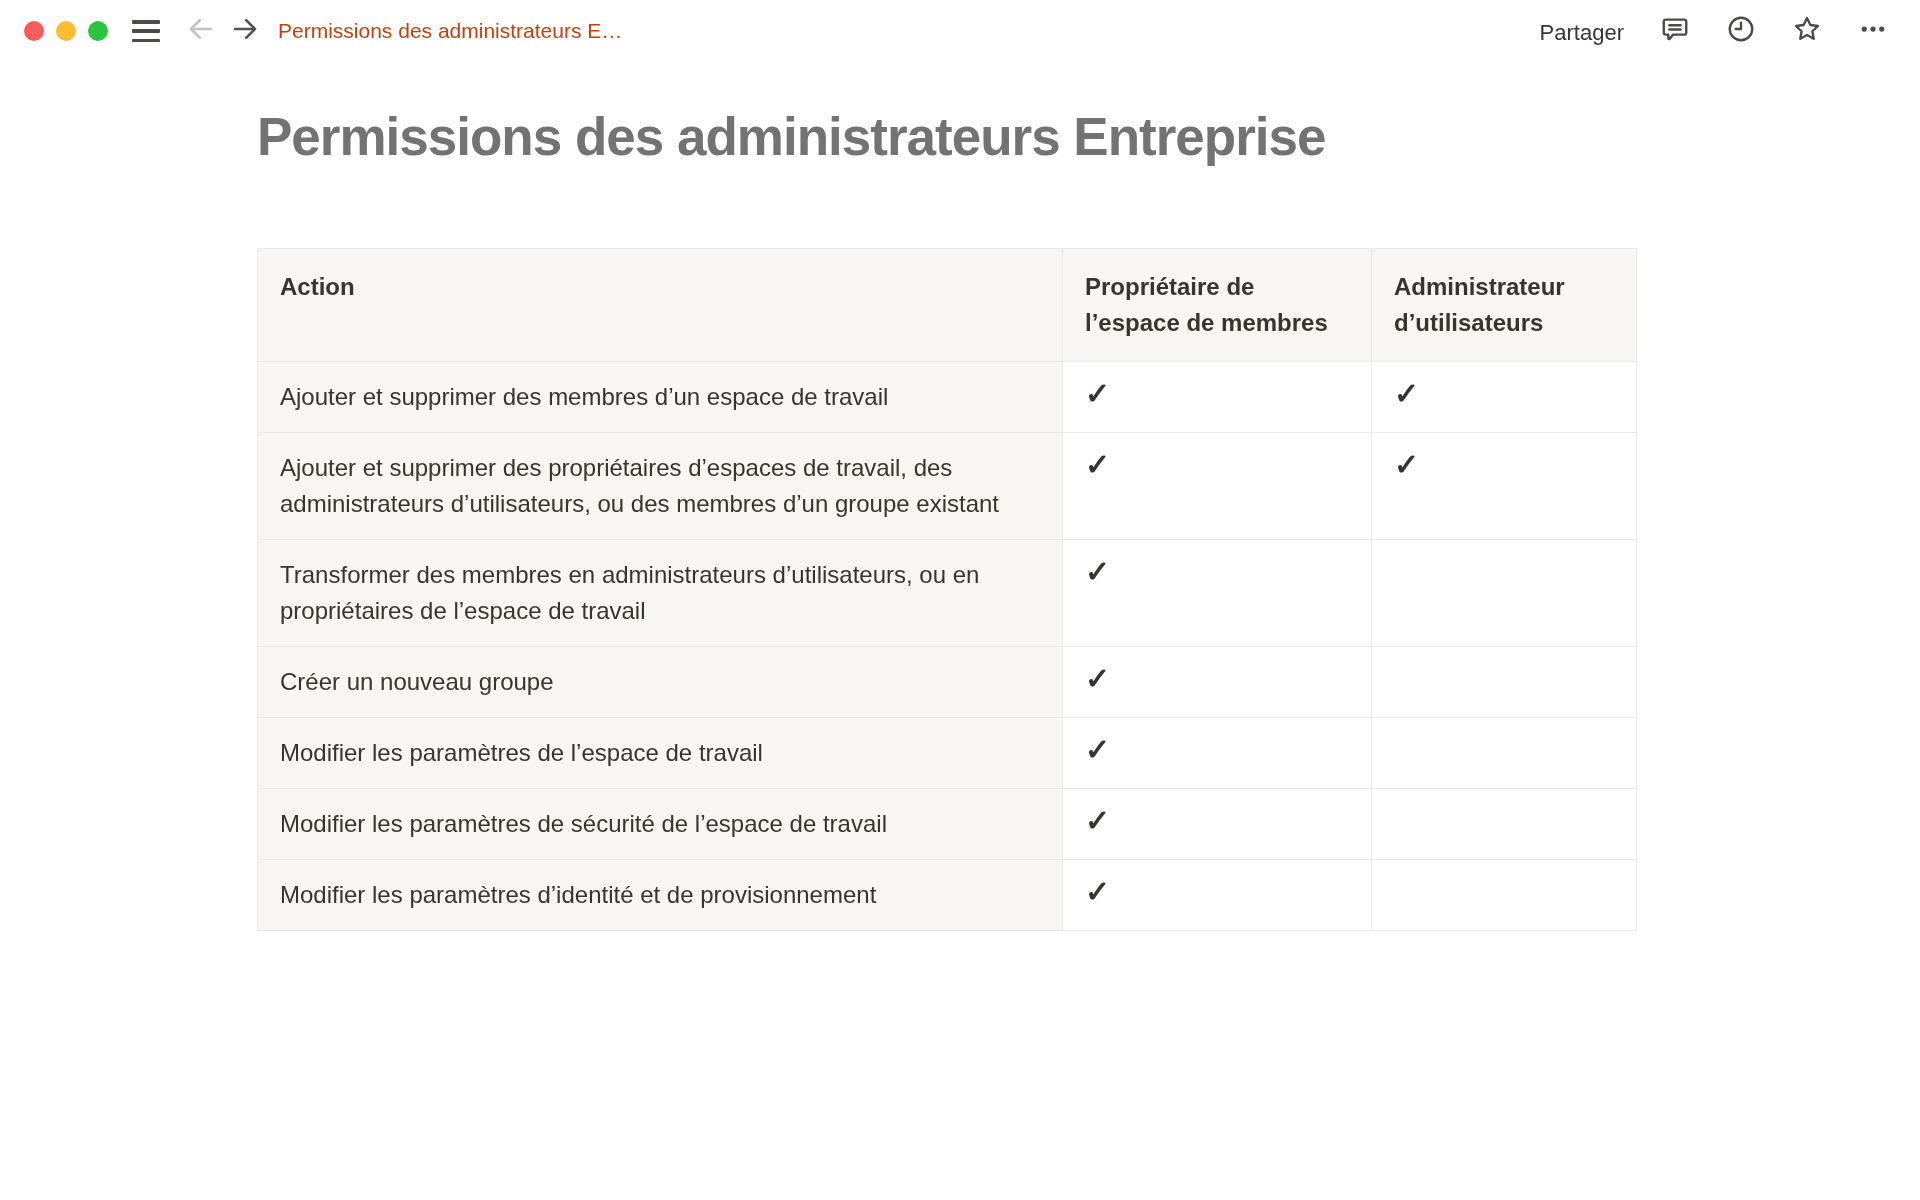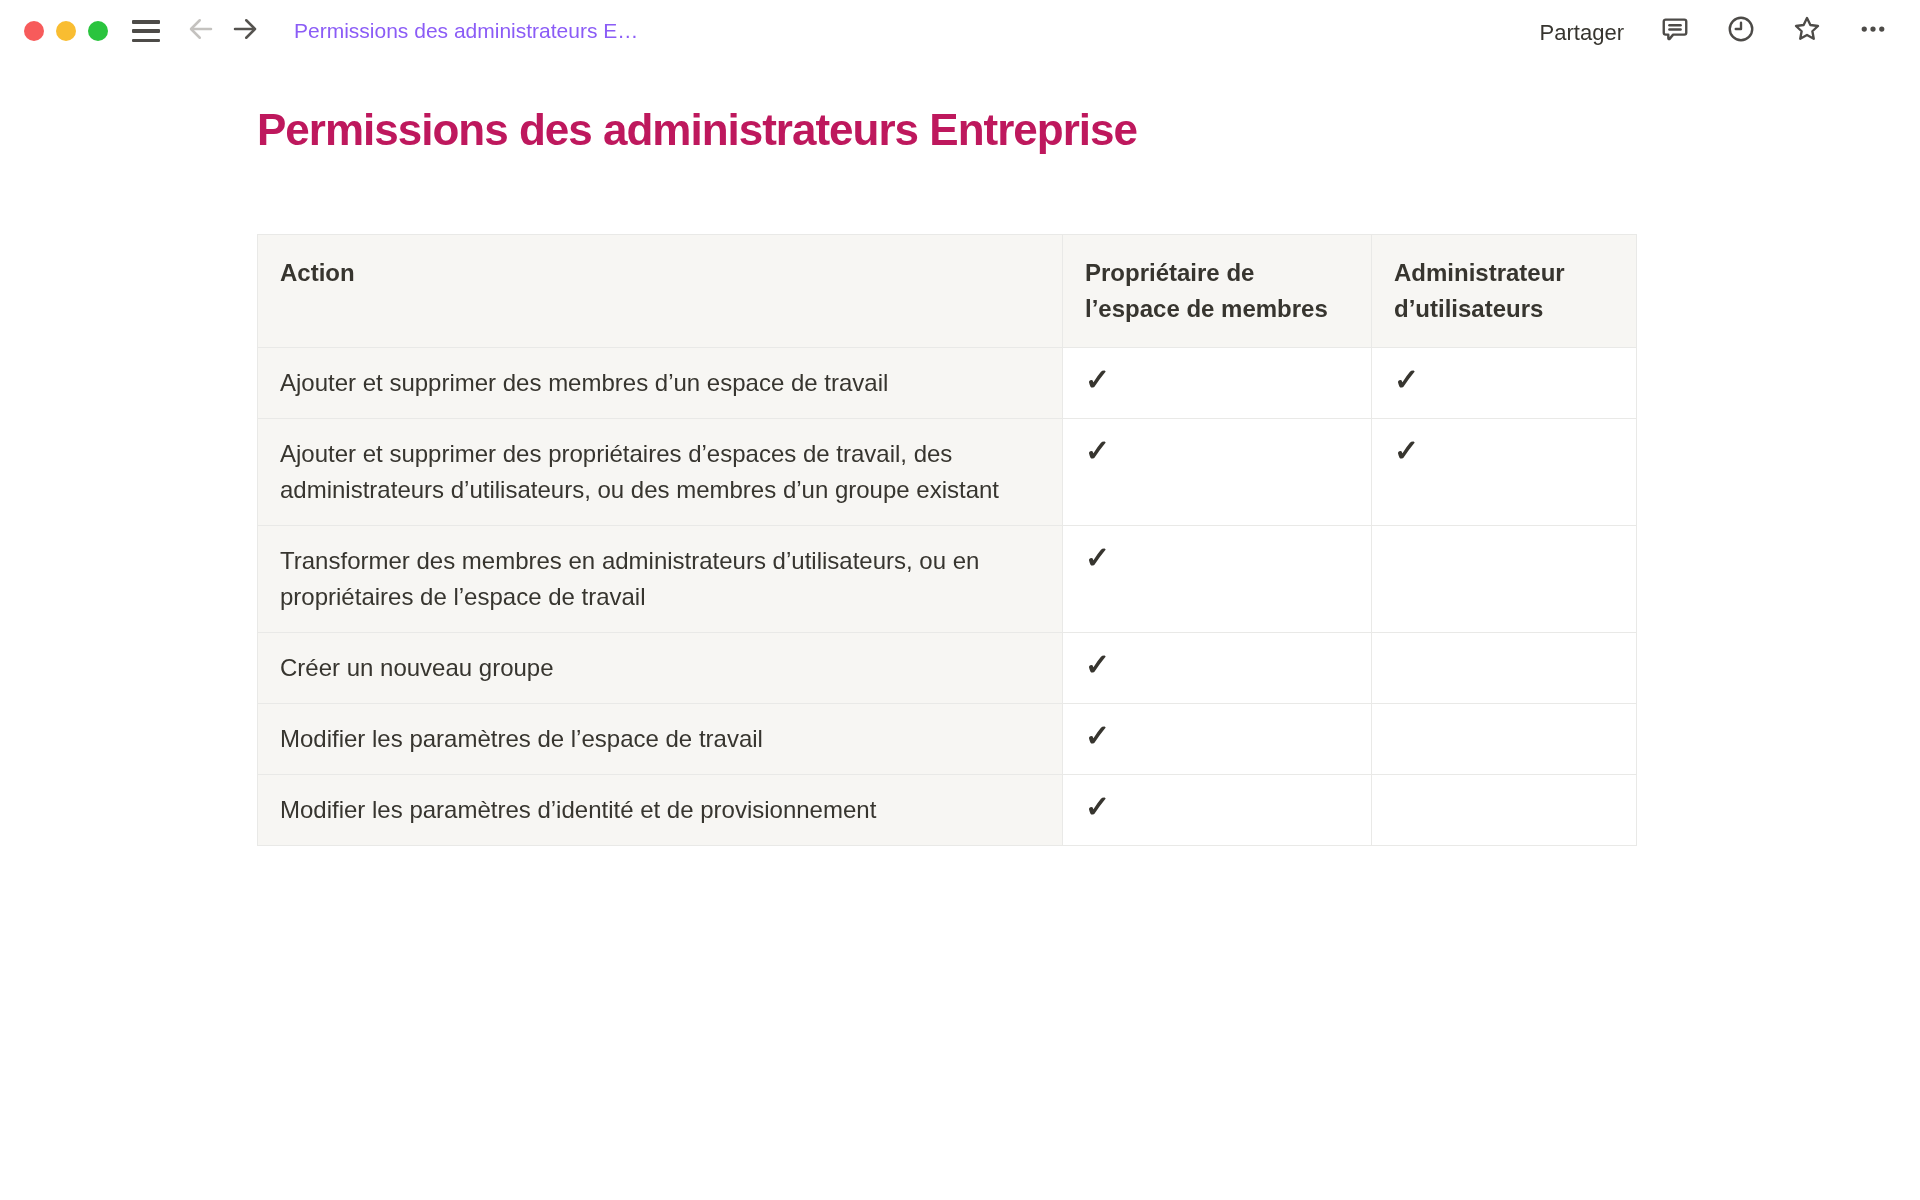--- a/index.html
+++ b/index.html
@@ -31,45 +31,45 @@
     width: 28px; height: 22px;
     display: flex; flex-direction: column; justify-content: space-between;
     cursor: pointer;
   }
   .hamburger span { display: block; height: 3.5px; background: #4d4b48; border-radius: 1px; }
 
   .nav-arrow { margin-left: 26px; width: 30px; height: 30px; display: flex; align-items: center; justify-content: center; }
   .nav-arrow + .nav-arrow { margin-left: 14px; }
 
   .doc-title {
-    margin-left: 34px;
+    margin-left: 18px;
     font-size: 21px;
-    color: #8b5cf6;
+    color: #c2410c;
     white-space: nowrap;
   }
 
   .titlebar-right {
     margin-left: auto;
     display: flex;
     align-items: flex-end;
     gap: 36px;
   }
   .share-btn { font-size: 22px; color: #37352f; cursor: pointer; }
   .tb-icon { width: 30px; height: 30px; display: flex; align-items: center; justify-content: center; cursor: pointer; }
 
   
   .content { padding-left: 257px; padding-right: 120px; }
   h1.page-heading {
     margin: 36px 0 0 0;
     max-width: 1090px;
-    font-size: 44px;
-    line-height: 64px;
+    font-size: 53px;
+    line-height: 78px;
     font-weight: 800;
     letter-spacing: -1px;
-    color: #be185d;
+    color: #737373;
   }
 
   table.perm-table {
     margin-top: 72px;
     border-collapse: collapse;
     width: 1379px;
     table-layout: fixed;
   }
   .perm-table col.c1 { width: 805px; }
   .perm-table col.c2 { width: 309px; }
@@ -212,19 +212,24 @@
         <td class="action-cell">Créer un nouveau groupe</td>
         <td class="check-cell">✓</td>
         <td class="check-cell"></td>
       </tr>
       <tr>
         <td class="action-cell">Modifier les paramètres de l’espace de travail</td>
         <td class="check-cell">✓</td>
         <td class="check-cell"></td>
       </tr>
       <tr>
+        <td class="action-cell">Modifier les paramètres de sécurité de l’espace de travail</td>
+        <td class="check-cell">✓</td>
+        <td class="check-cell"></td>
+      </tr>
+      <tr>
         <td class="action-cell">Modifier les paramètres d’identité et de provisionnement</td>
         <td class="check-cell">✓</td>
         <td class="check-cell"></td>
       </tr>
     </tbody>
   </table>
 </div>
 
 </body></html>

